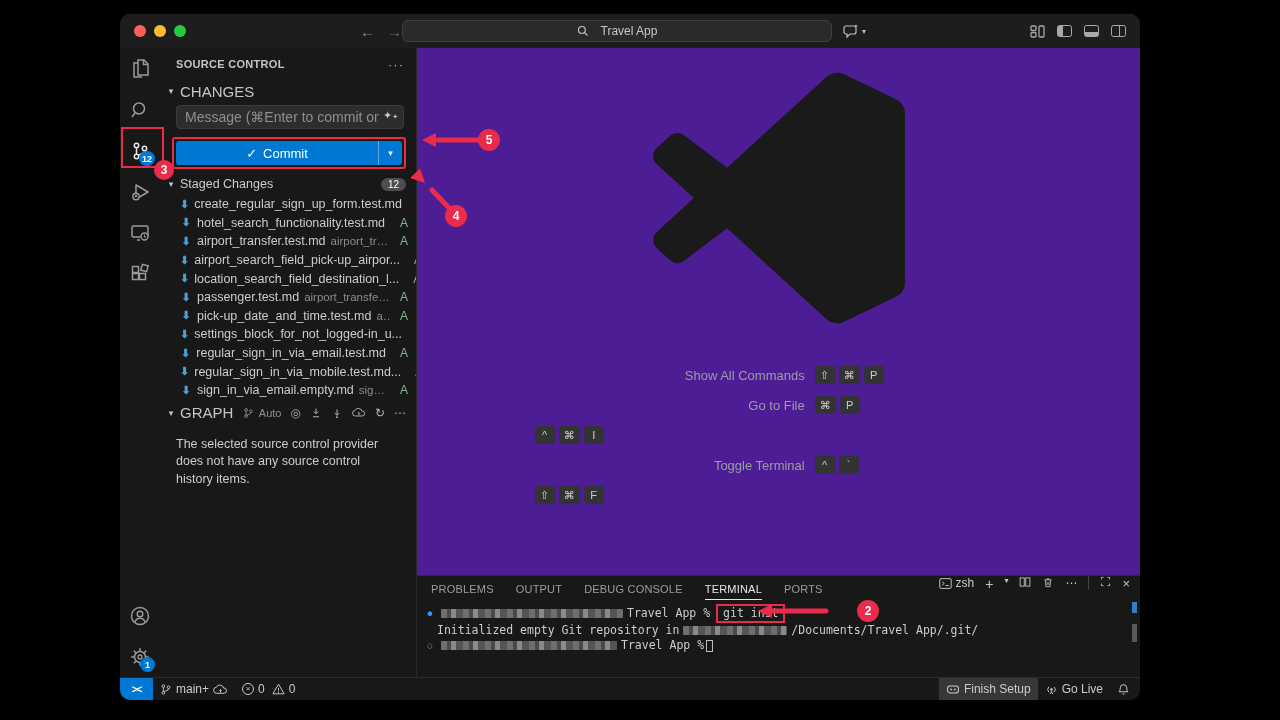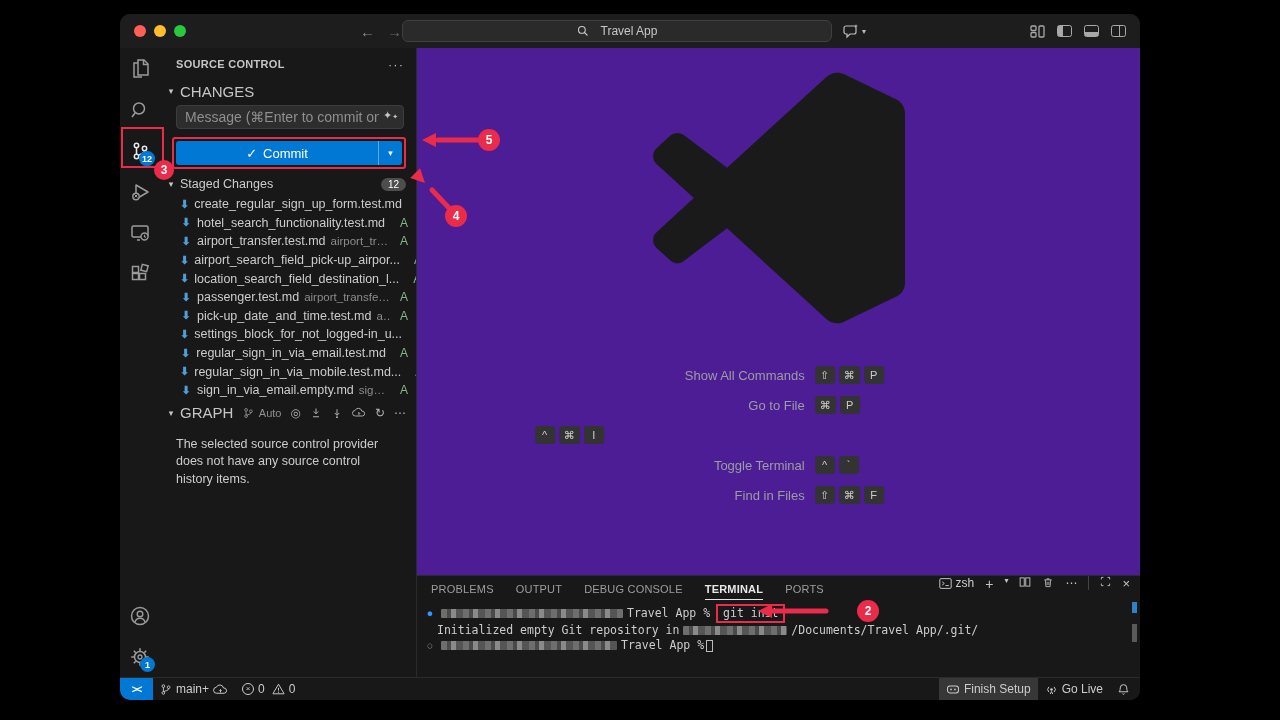--- a/index.html
+++ b/index.html
@@ -92,21 +92,21 @@
   .sc-label { width:280px; text-align:right; color:#9b9ea1; font-size:13px; }
   .sc-keys { display:flex; gap:4px; margin-left:10px; }
   .kbd { background:#333333; color:#cdcdcd; border-radius:3px; font-size:11px; min-width:20px;
          height:18px; display:flex; align-items:center; justify-content:center; padding:0 5px; }
 
   
   .terminal { height:102px; background:#181818; border-top:1px solid #2b2b2b; position:relative; }
   .term-tabs { height:25px; display:flex; align-items:center; padding:0 10px 0 14px; }
   .t-tab { font-size:11px; color:#9d9d9d; margin-right:22px; height:25px; display:flex;
            align-items:center; cursor:pointer; letter-spacing:.2px; position:relative;}
-  .t-tab.active { color:#e7e7e7;font-weight:bold; }
+  .t-tab.active { color:#e7e7e7; }
   .t-tab.active::after { content:""; position:absolute; left:0; right:0; bottom:1px; height:1px; background:#e7e7e7; }
   .term-actions { margin-left:auto; display:flex; align-items:flex-start; gap:11px; color:#c5c5c5; font-size:12px; }
   .term-actions .sep { width:1px; height:14px; background:#444; }
   .shell-lbl { display:flex; align-items:center; gap:4px; font-size:12px; color:#cccccc; }
   .term-body { font-family:"DejaVu Sans Mono", monospace; font-size:11.5px; color:#cccccc;
                padding:3px 0 0 6px; line-height:15px; }
   .tline { display:flex; align-items:center; white-space:pre; }
   .deco { width:14px; text-align:center; font-size:8px; }
   .deco.blue { color:#3794ff; }
   .deco.hollow { color:#8a8a8a; }
@@ -416,21 +416,20 @@
               </span>
             </div>
             <div class="sc-row">
               <span class="sc-label">Toggle Terminal</span>
               <span class="sc-keys">
                 <span class="kbd">^</span>
                 <span class="kbd">`</span>
               </span>
             </div>
             <div class="sc-row">
-              <span class="sc-label">Find in Files</span>
               <span class="sc-keys">
                 <span class="kbd">⇧</span>
                 <span class="kbd">⌘</span>
                 <span class="kbd">F</span>
               </span>
             </div>
           </div>
       </div>
 
       <div class="terminal">

